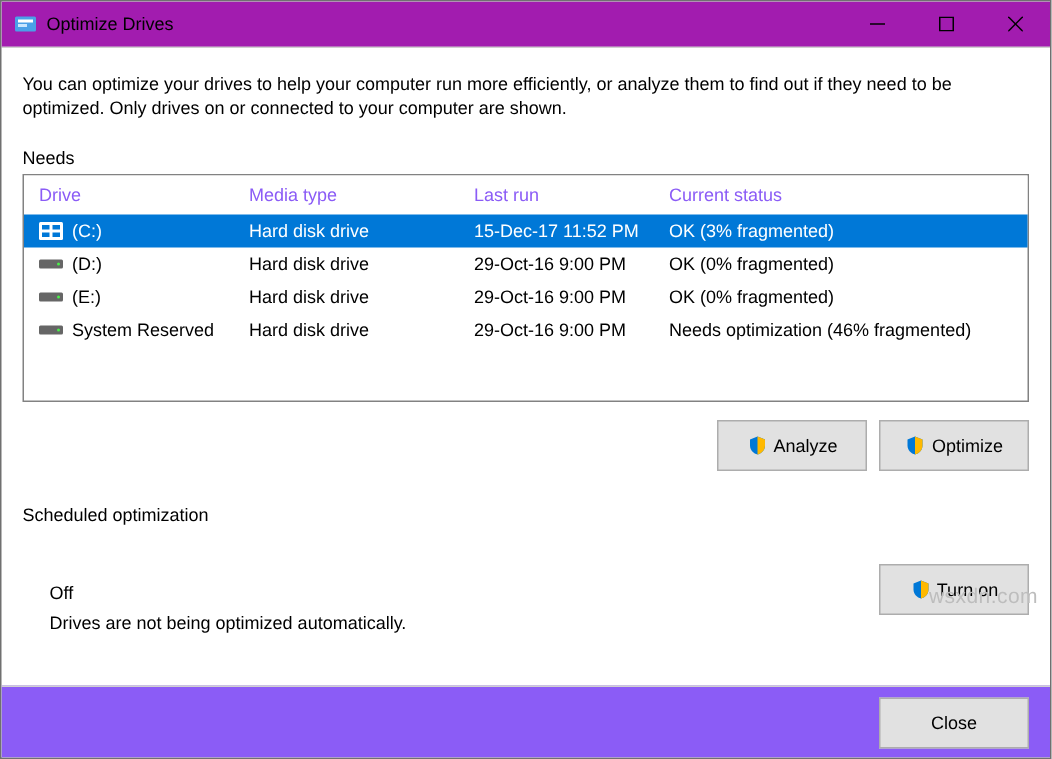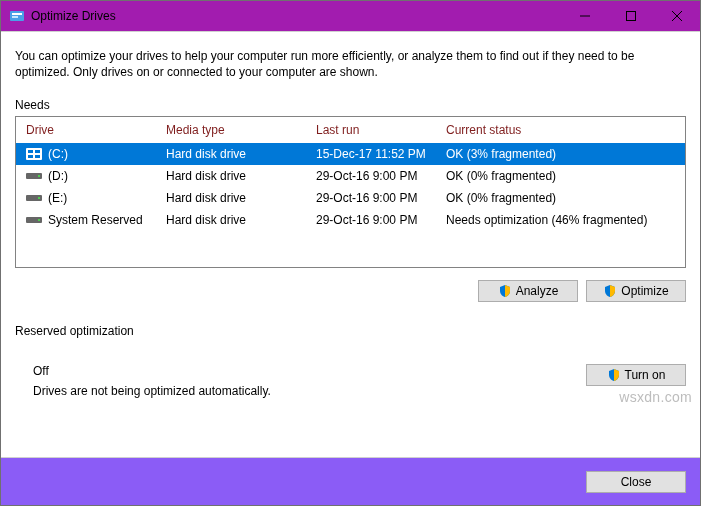--- a/index.html
+++ b/index.html
@@ -54,48 +54,48 @@
     align-items: center;
     padding: 0 10px;
     height: 22px;
   }
   .grid-header {
     background: #fff;
     border-bottom: 1px solid transparent;
     font-weight: 400;
     height: 26px;
   }
-  .grid-header > div { color: #7f1d1d; }
+  .grid-header > div { color: #8b5cf6; }
   .grid-row.selected {
     background: #0078d7;
     color: #fff;
   }
   .drive-cell { display: flex; align-items: center; gap: 6px; }
   .drive-icon { width: 16px; height: 12px; display:flex;align-items:center;justify-content:center;}
   .btn-row {
     display: flex;
     justify-content: flex-end;
     gap: 8px;
     margin-top: 12px;
   }
   .btn {
     min-width: 100px;
-    height: 22px;
+    height: 34px;
     border: 1px solid #adadad;
     background: #e1e1e1;
     display: flex;
     align-items: center;
     justify-content: center;
     gap: 4px;
     font-family: inherit;
     font-size: 12px;
   }
   .shield { width: 14px; height: 14px; display:inline-flex;align-items:center;justify-content:center;}
   .sched { margin-top: 22px; display: flex; }
-  .sched-left { flex: 1; padding-left: 18px; }
+  .sched-left { flex: 1; padding-left: 18px; margin-top: 12px; }
   .sched-off { font-weight: 400; margin-bottom: 6px; }
   .footer-bar {
     height: 48px;
     background: #8b5cf6;
     border-top: 1px solid #d0d0d0;
     display: flex;
     align-items: center;
     justify-content: flex-end;
     padding-right: 14px;
   }
@@ -231,21 +231,21 @@
       <span class="shield">
         <svg viewBox="0 0 14 14">
               <path d="M7 1 L12 3 V7 C12 10 9.5 12.5 7 13 C4.5 12.5 2 10 2 7 V3 Z" fill="#0078d7"></path>
               <path d="M7 1 L12 3 V7 C12 10 9.5 12.5 7 13 Z" fill="#ffb900"></path>
             </svg>
       </span>
       <span>Optimize</span>
     </button>
   </div>
 
-  <div class="section-label" style="margin-top:22px">Reserved optimization</div>
+  <div class="section-label" style="margin-top:22px">Scheduled optimization</div>
   <div class="sched">
     <div class="sched-left">
       <div class="sched-off">Off</div>
       <div>Drives are not being optimized automatically.</div>
     </div>
     <div>
       <button class="btn">
         <span class="shield">
           <svg viewBox="0 0 14 14">
                 <path d="M7 1 L12 3 V7 C12 10 9.5 12.5 7 13 C4.5 12.5 2 10 2 7 V3 Z" fill="#0078d7"></path>

